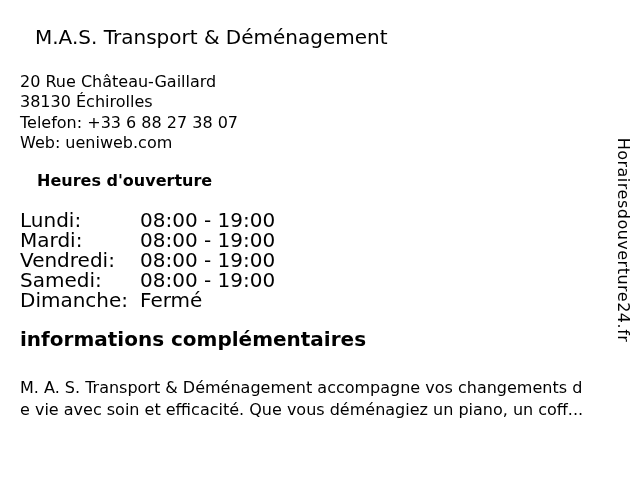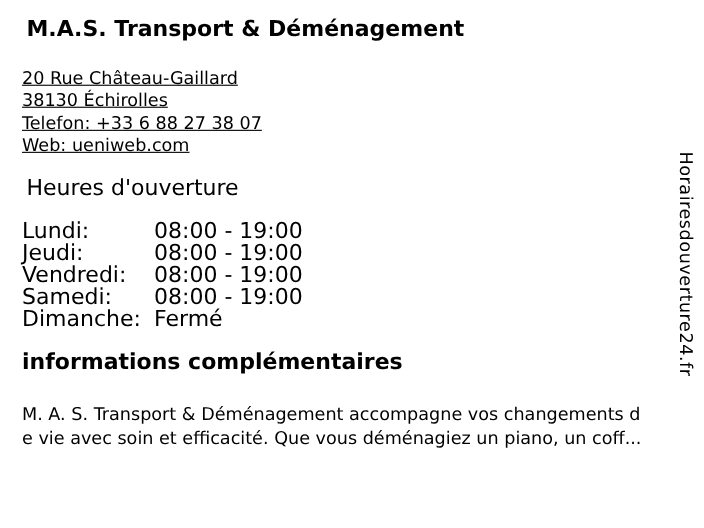--- a/index.html
+++ b/index.html
@@ -5,29 +5,29 @@
   html, body { margin: 0; padding: 0; }
   body {
     width: 640px; height: 480px;
     font-family: "DejaVu Sans", sans-serif;
     position: relative; overflow: hidden;
   }
   .page { width: 640px; height: 480px; position: relative; overflow: hidden; }
   .content { position: absolute; left: 20px; top: 10px; }
 
   .business-name {
-    font-size: 20px; line-height: 24px; font-weight: 700;
-    margin: 4px; white-space: nowrap;
+    font-size: 20px; line-height: 24px; font-weight: 400;
+    margin: 15px; white-space: nowrap;
   }
-  .address-block { margin-top: 23px; font-size: 16px; line-height: 20.3px; text-decoration: underline; }
+  .address-block { margin-top: 23px; font-size: 16px; line-height: 20.3px; }
   .address-line { white-space: nowrap; }
 
   .section-title-hours {
-    margin: 17px 4px 0; font-size: 20px; line-height: 22px;
-    font-weight: 400; white-space: nowrap;
+    margin: 17px 17px 0; font-size: 16px; line-height: 22px;
+    font-weight: 700; white-space: nowrap;
   }
   .hours-table {
     border-collapse: collapse; margin-top: 18px;
     font-size: 20px; line-height: 20px;
   }
   .hours-table td { padding: 0; white-space: nowrap; }
   .hours-table td.day-cell { width: 120px; }
 
   .section-title-info {
     margin: 18px 0 0; font-size: 20px; line-height: 22px;
@@ -61,21 +61,21 @@
 
     <h2 class="section-title-hours">Heures d'ouverture</h2>
 
     <table class="hours-table">
       <tbody>
           <tr>
             <td class="day-cell">Lundi:</td>
             <td>08:00 - 19:00</td>
           </tr>
           <tr>
-            <td class="day-cell">Jeudi:</td>
+            <td class="day-cell">Mardi:</td>
             <td>08:00 - 19:00</td>
           </tr>
           <tr>
             <td class="day-cell">Vendredi:</td>
             <td>08:00 - 19:00</td>
           </tr>
           <tr>
             <td class="day-cell">Samedi:</td>
             <td>08:00 - 19:00</td>
           </tr>

